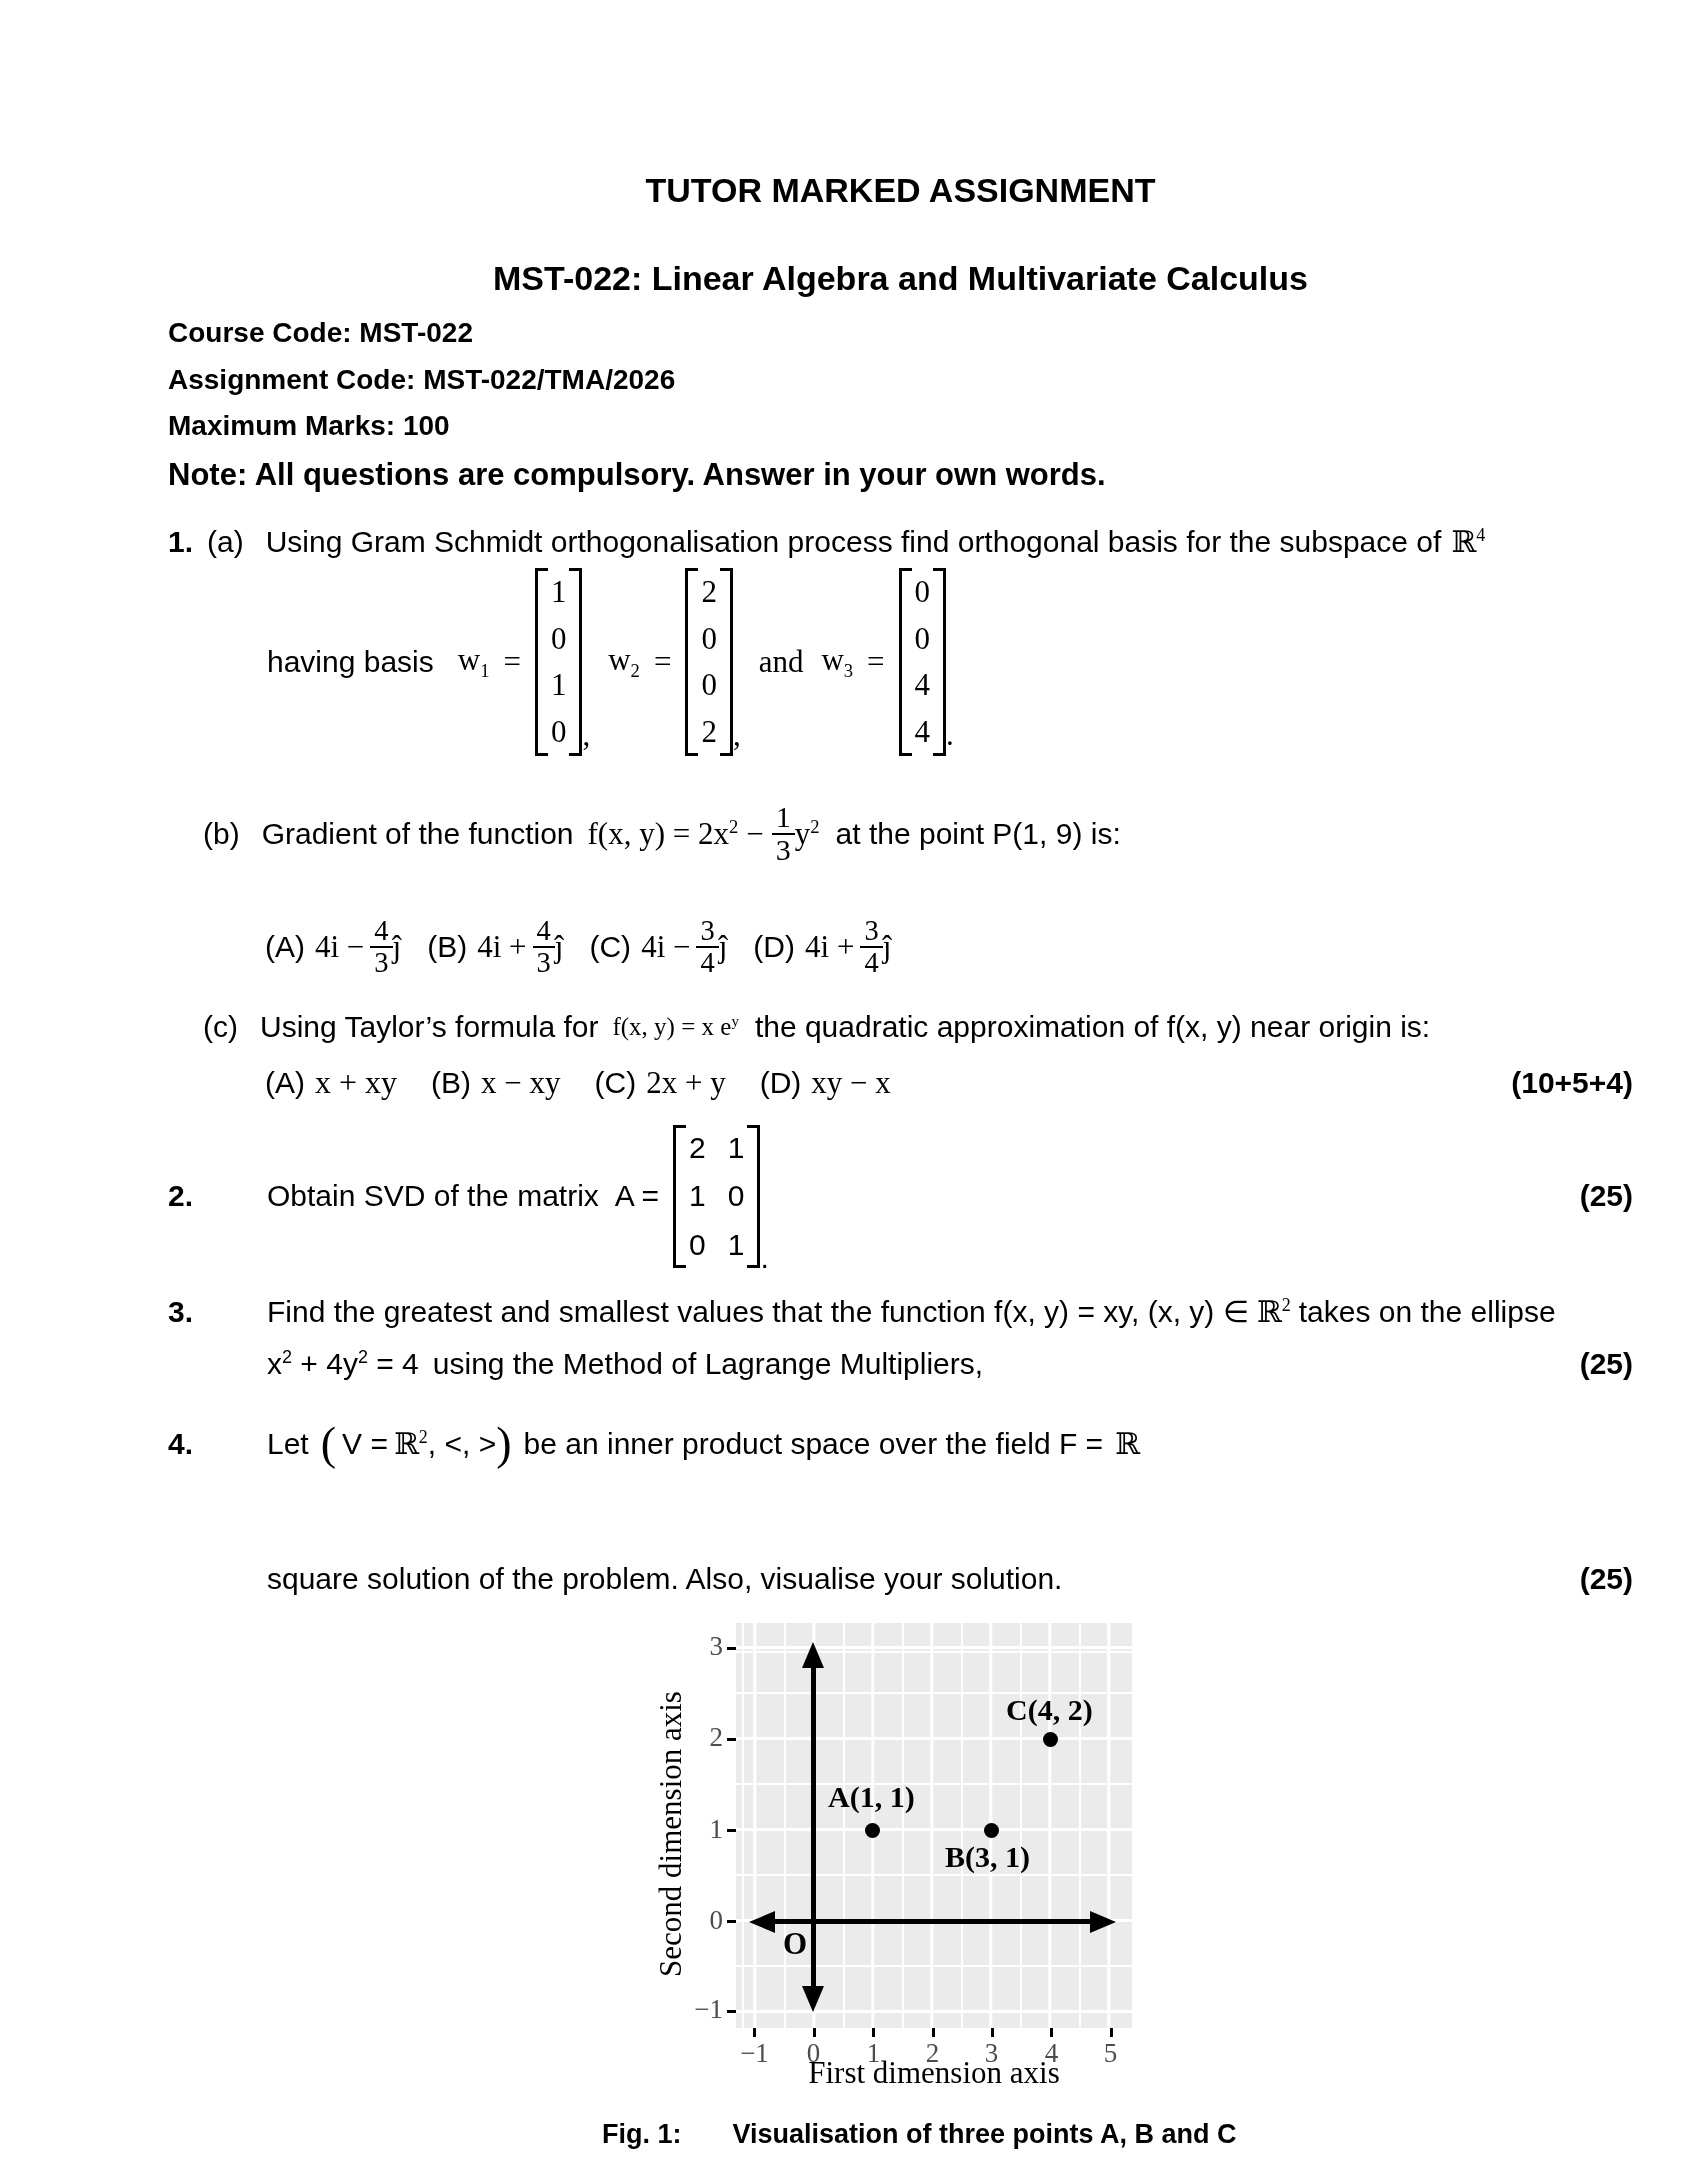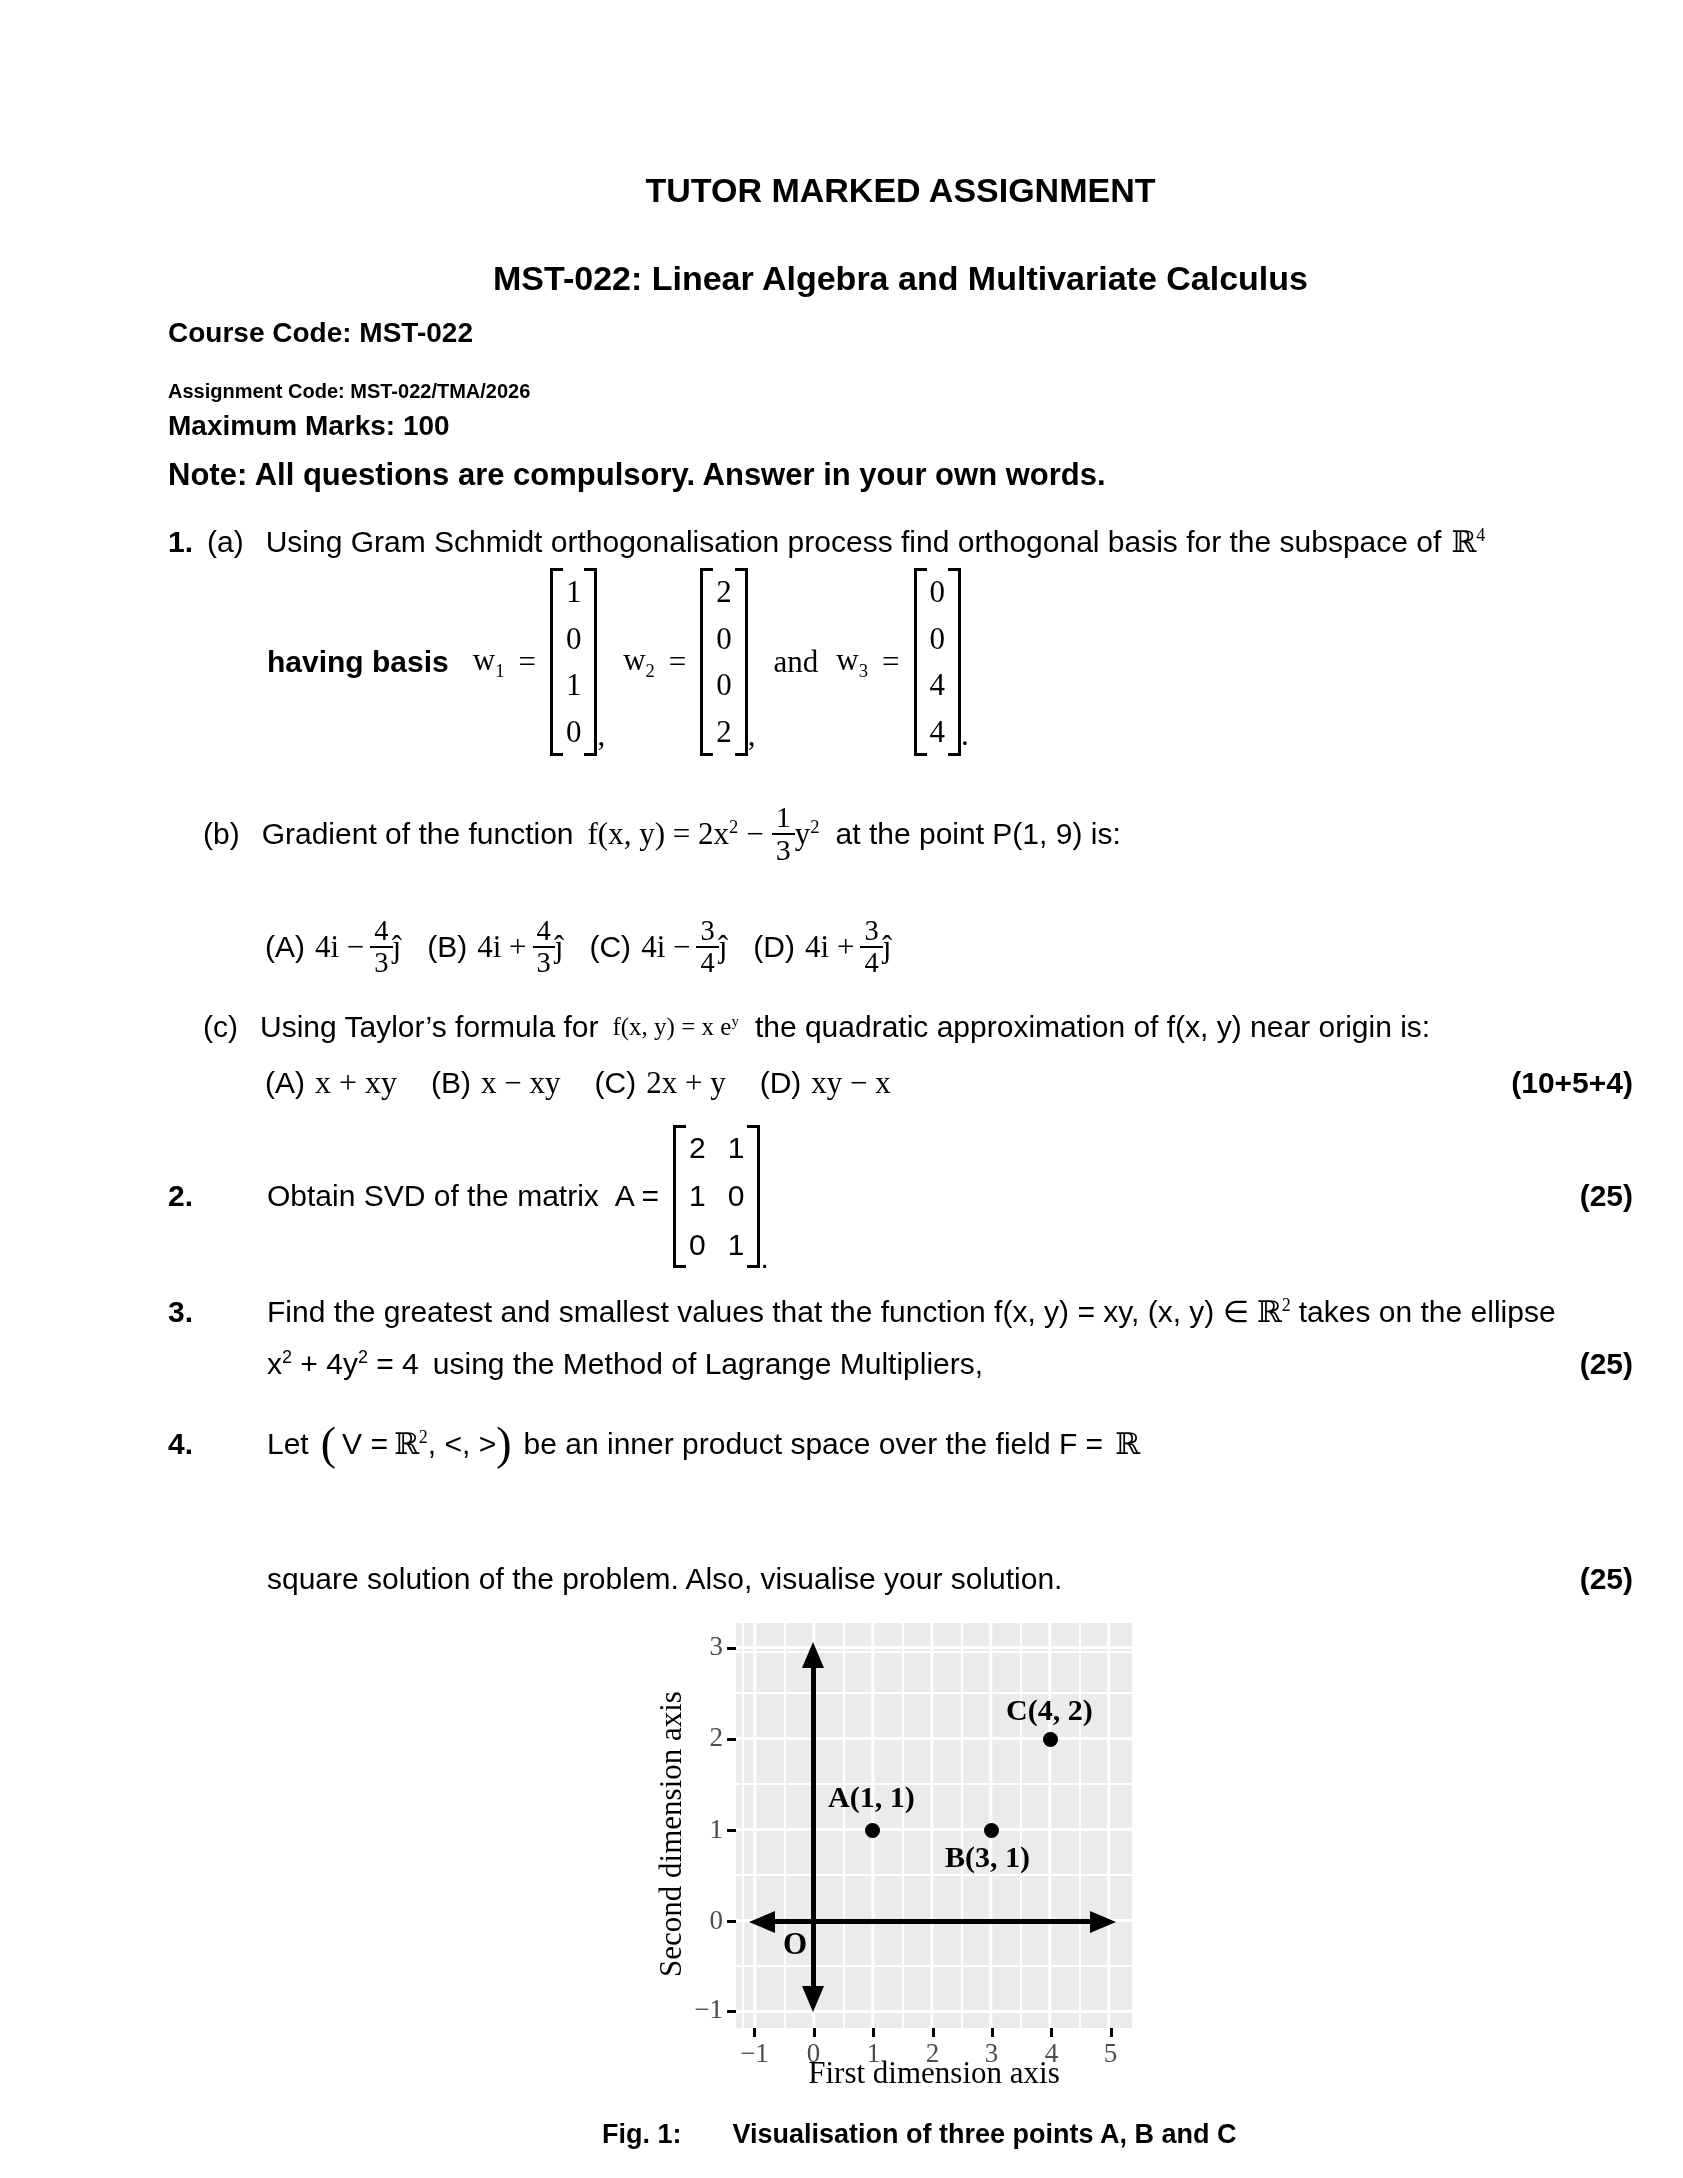--- a/index.html
+++ b/index.html
@@ -49,33 +49,33 @@
   .axtitle{font-family:"Liberation Serif","DejaVu Serif",serif;font-size:31px;color:#000;}
 </style>
 </head>
 <body>
 
 <div class="page">
 
   <div class="abs ctr b" style="left:168px;top:147px;width:1465px;font-size:34px;">TUTOR MARKED ASSIGNMENT</div>
   <div class="abs ctr b" style="left:168px;top:235px;width:1465px;font-size:34px;">MST-022: Linear Algebra and Multivariate Calculus</div>
   <div class="abs rt b" style="left:168px;top:293px;width:1465px;font-size:28px;">Course Code: MST-022</div>
-  <div class="abs rt b" style="left:168px;top:356px;width:1465px;font-size:20px;">Assignment Code: MST-022/TMA/2026</div>
+  <div class="abs rt b" style="left:168px;top:340px;width:1465px;font-size:28px;">Assignment Code: MST-022/TMA/2026</div>
   <div class="abs rt b" style="left:168px;top:386px;width:1465px;font-size:28px;">Maximum Marks: 100</div>
   <div class="abs b" style="left:168px;top:433px;width:1465px;font-size:31px;">Note: All questions are compulsory. Answer in your own words.</div>
 
   <div class="abs row" style="left:168px;top:500px;width:1465px;">
     <span class="b" style="margin-right:14px;">1.</span>
     <span style="margin-right:22px;">(a)</span>
     <span>Using Gram Schmidt orthogonalisation process find orthogonal basis for the subspace of</span>
     <span class="serif" style="margin-left:10px;"><span>ℝ</span><sup class="s">4</sup></span>
   </div>
 
   <div class="abs row" style="left:267px;top:547px;height:182px;">
-    <span style="margin-right:24px;font-weight:bold;">having basis</span>
+    <span style="margin-right:24px;">having basis</span>
     <span class="serif" style="font-size:31px;"><span>w</span><sub style="font-size:60%;">1</sub></span>
     <span class="serif" style="margin:0 14px;font-size:31px;">=</span>
     <span class="vec" style="height:176px;font-size:31px;">
       <span>1</span>
         <span>0</span>
         <span>1</span>
         <span>0</span>
     </span>
     <span class="serif" style="font-size:31px;align-self:flex-end;">,</span>
     <span class="serif" style="margin-left:18px;font-size:31px;"><span>w</span><sub style="font-size:60%;">2</sub></span>

